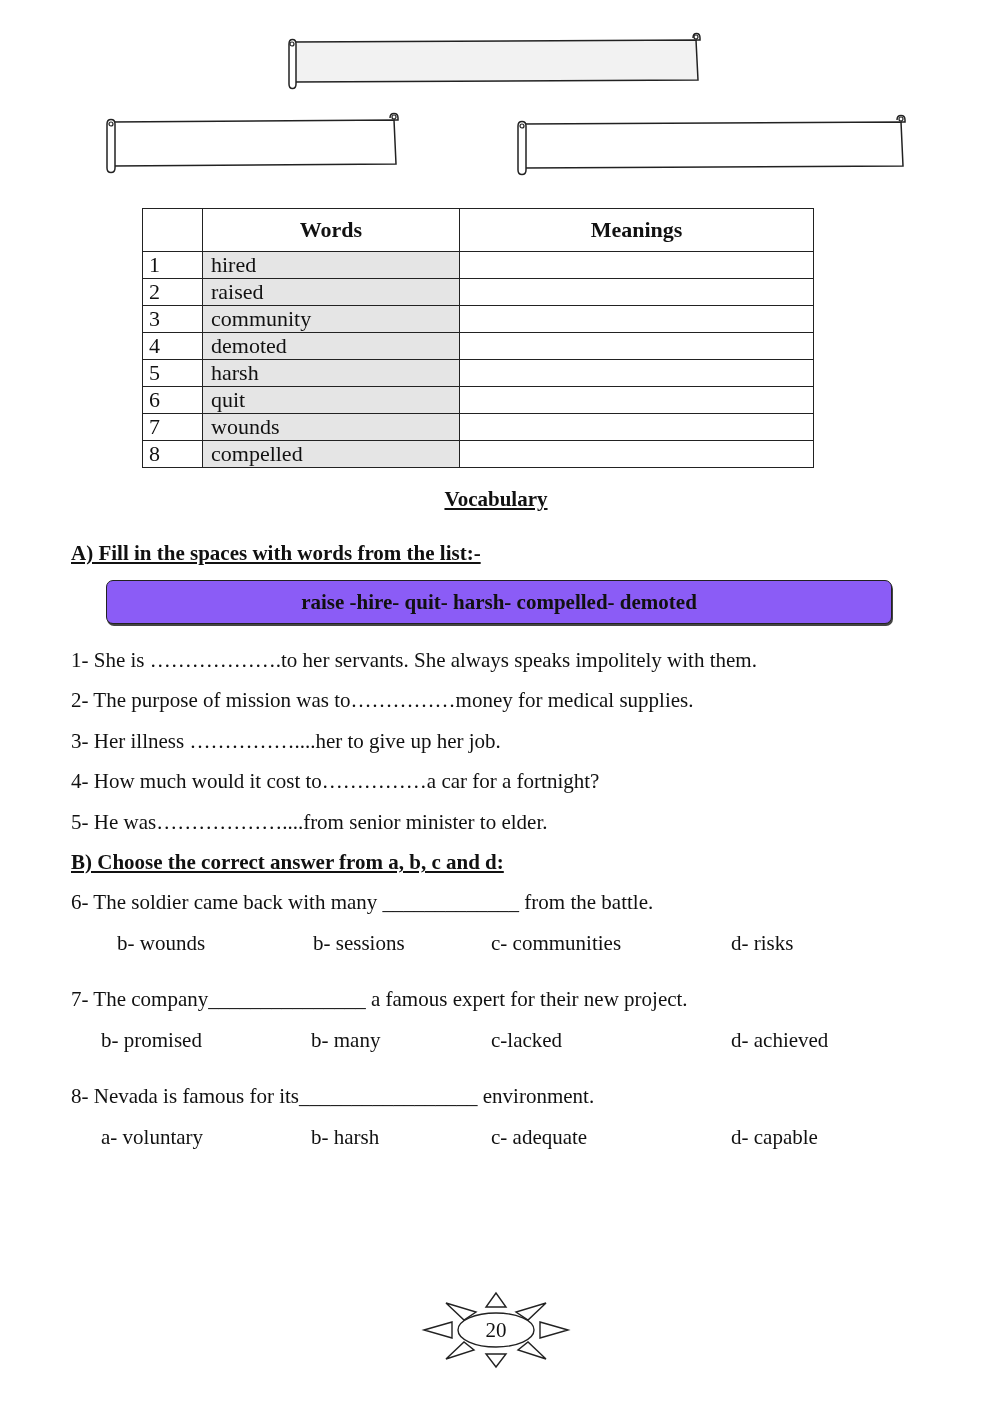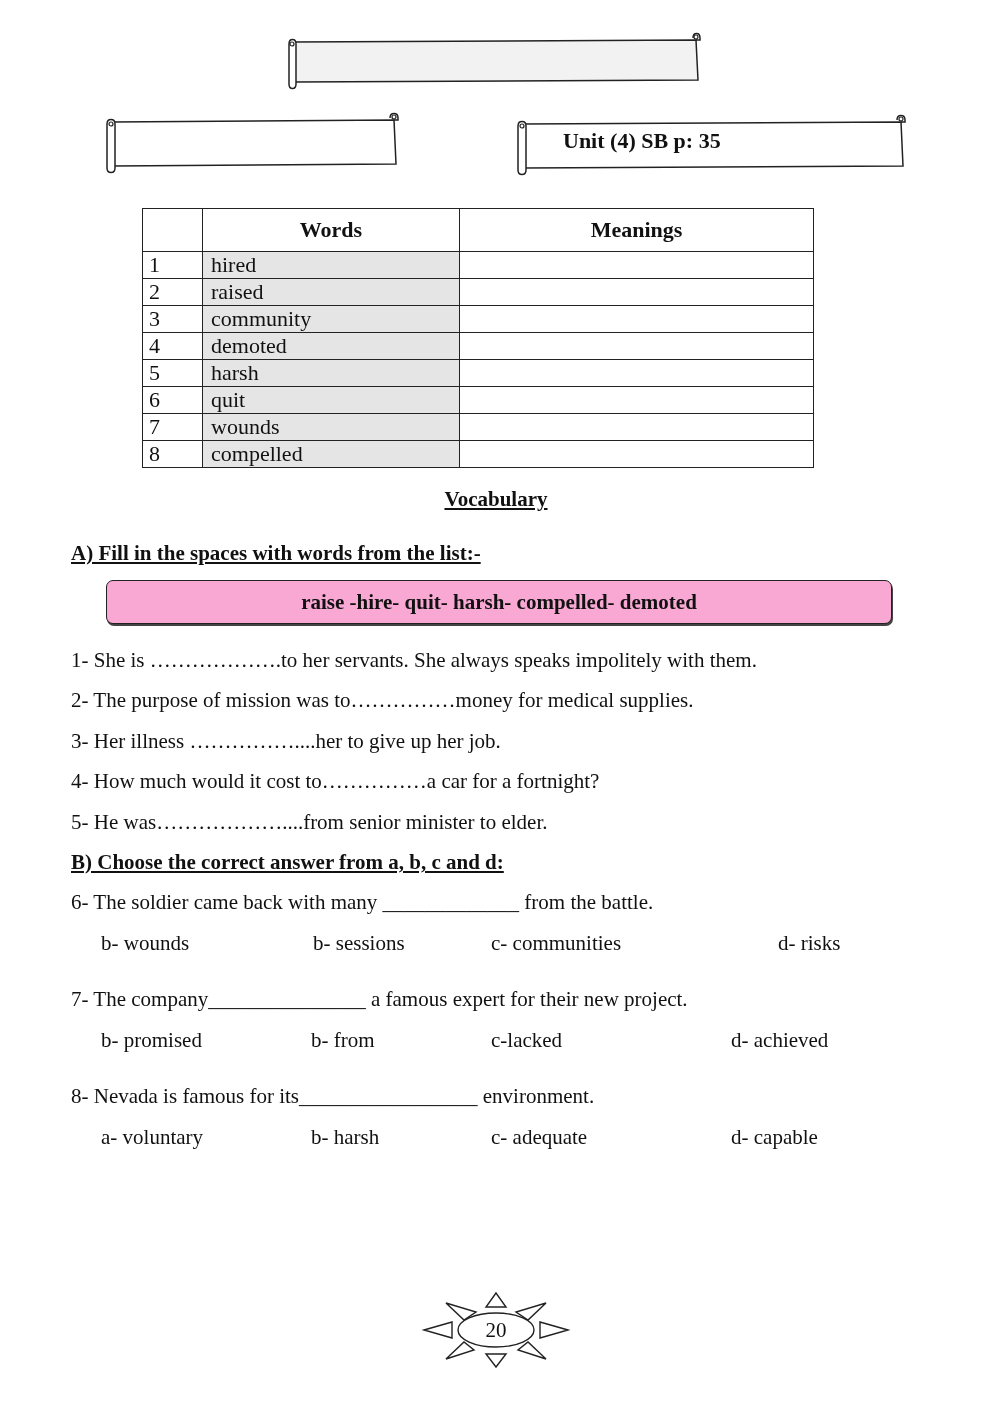--- a/index.html
+++ b/index.html
@@ -24,21 +24,21 @@
     }
     table.vocab th { font-weight: bold; text-align: center; padding: 8px; }
     table.vocab td.num { width: 35px; padding-left: 6px; }
     table.vocab td.word, table.vocab th.word { width: 240px; background: #e5e5e5; }
     table.vocab th.word { background: #fff; }
     table.vocab th.num { width: 43px; }
 
     .section-title { font-size: 21px; font-weight: bold; text-decoration: underline; white-space: nowrap; }
     .word-box {
       position: absolute; left: 106px; top: 580px; width: 784px; height: 42px;
-      border: 1.5px solid #222; border-radius: 7px; background: #f9a8d4;
+      border: 1.5px solid #222; border-radius: 7px; background: #8b5cf6;
       box-shadow: 1px 2px 0 #444; text-align: center; font-size: 21px; font-weight: bold;
       line-height: 42px;
     }
     .q { position: absolute; left: 71px; font-size: 21px; white-space: nowrap; }
     .opts { position: absolute; left: 101px; font-size: 21px; white-space: nowrap; }
     .opts span { position: absolute; top: 0; }
     .page-num { position: absolute; left: 418px; top: 1288px; width: 156px; height: 86px; }
     .page-num .n { position: absolute; left: 0; right: 0; top: 30px; text-align: center; font-size: 21px; }
   </style>
 </head>
@@ -65,21 +65,20 @@
 </div>
 
 <div class="scroll" style="left:515px; top:114px; width:390px; height:62px;">
   <svg width="390" height="62">
     <path d="M7 10 L386 8 L388 52 L9 54 Z" fill="#fff" stroke="#222" stroke-width="1.5"></path>
     <path d="M3 12 C3 6 11 6 11 12 L11 56 C11 62 3 62 3 56 Z" fill="#fff" stroke="#222" stroke-width="1.5"></path>
     <path d="M382 6 C382 0 390 0 390 6 L390 8 L386 8" fill="none" stroke="#222" stroke-width="1.5"></path>
     <circle cx="386" cy="5" r="2" fill="none" stroke="#222" stroke-width="1.2"></circle>
     <circle cx="7" cy="12" r="2" fill="none" stroke="#222" stroke-width="1.2"></circle>
   </svg>
-  <div class="txt bold" style="top:14px; left:48px;">Unit (4) SB p: 35</div>
 </div>
 
 <table class="vocab">
   <thead>
     <tr>
       <th class="num"></th>
       <th class="word">Words</th>
       <th>Meanings</th>
     </tr>
   </thead>
@@ -135,30 +134,30 @@
 <div class="q" style="top:648px;">1- She is ……………….to her servants. She always speaks impolitely with them.</div>
 <div class="q" style="top:688px;">2- The purpose of mission was to……………money for medical supplies.</div>
 <div class="q" style="top:729px;">3- Her illness ……………....her to give up her job.</div>
 <div class="q" style="top:769px;">4- How much would it cost to……………a car for a fortnight?</div>
 <div class="q" style="top:810px;">5- He was………………....from senior minister to elder.</div>
 
 <div class="abs section-title" style="left:71px; top:850px;">B) Choose the correct answer from a, b, c and d:</div>
 
 <div class="q" style="top:890px;">6- The soldier came back with many _____________ from the battle.</div>
 <div class="opts" style="top:931px;">
-  <span style="left:0;">b-  wounds</span>
+  <span style="left:16px;">b-  wounds</span>
   <span style="left:206px;margin-left:6px;">b- sessions</span>
   <span style="left:390px;">c- communities</span>
-  <span style="left:630px;margin-left:47px;">d- risks</span>
+  <span style="left:630px;">d- risks</span>
 </div>
 
 <div class="q" style="top:987px;">7- The company_______________ a famous expert for their new project.</div>
 <div class="opts" style="top:1028px;">
   <span style="left:0;">b-  promised</span>
-  <span style="left:210px;">b- from</span>
+  <span style="left:210px;">b- many</span>
   <span style="left:390px;">c-lacked</span>
   <span style="left:630px;">d- achieved</span>
 </div>
 
 <div class="q" style="top:1084px;">8- Nevada is famous for its_________________ environment.</div>
 <div class="opts" style="top:1125px;">
   <span style="left:0;">a-  voluntary</span>
   <span style="left:210px;">b- harsh</span>
   <span style="left:390px;">c- adequate</span>
   <span style="left:630px;">d- capable</span>

